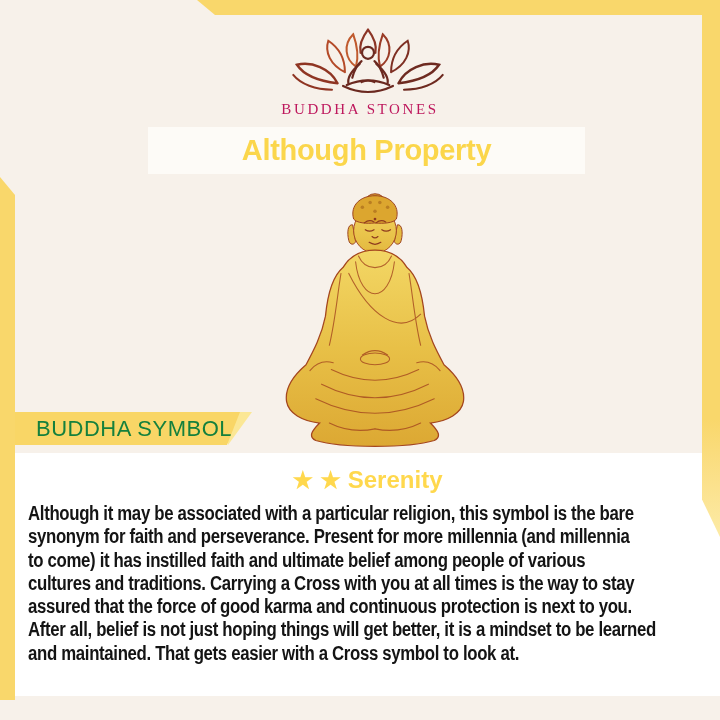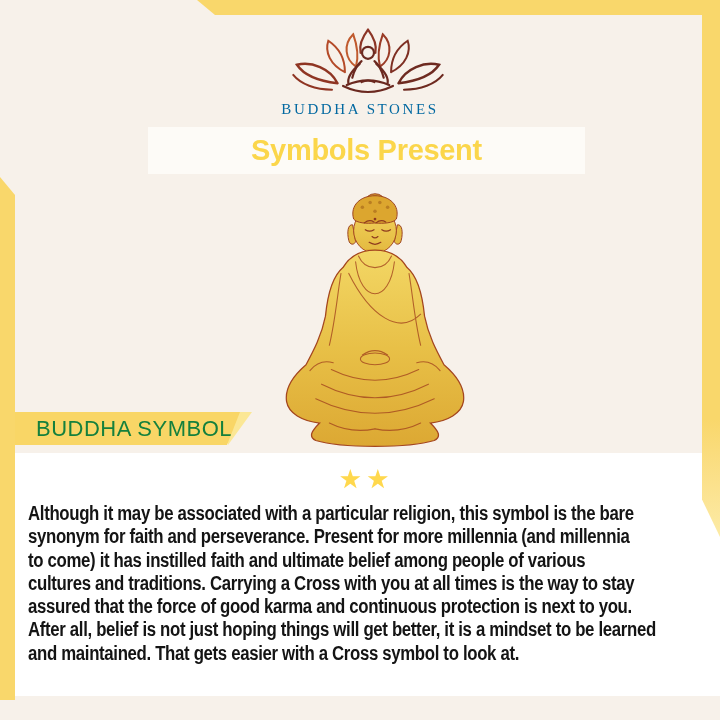--- a/index.html
+++ b/index.html
@@ -20,21 +20,21 @@
   }
   .strip-left{
     position:absolute;top:177px;left:0;width:15px;height:523px;background:#F9D76B;
     clip-path:polygon(0 0,100% 18px,100% 100%,0 100%);z-index:6;
   }
   
   .logo{position:absolute;top:26px;left:368px;transform:translateX(-50%);z-index:2;}
   .brand-name{
     position:absolute;top:101px;left:0;right:0;text-align:center;
     font-family:"Liberation Serif",serif;font-size:15px;letter-spacing:2.6px;
-    color:#0369a1;z-index:2;white-space:nowrap;
+    color:#be185d;z-index:2;white-space:nowrap;
   }
   
   .banner{
     position:absolute;left:148px;top:127px;width:437px;height:47px;background:#FDFBF7;
     display:flex;align-items:center;justify-content:center;z-index:2;
   }
   .banner-title{
     font-size:29px;font-weight:bold;color:#FBD64B;letter-spacing:-.3px;white-space:nowrap;
   }
   
@@ -98,21 +98,21 @@
       <path d="M94,41 C102,48 108,56 106,63" stroke="#6B2920" stroke-width="2.4" stroke-linecap="round"></path>
       <path d="M62,64 Q85,54 108,64" stroke="#6B2920" stroke-width="2.4" stroke-linecap="round"></path>
       <path d="M58,65 Q85,78 112,65" stroke="#6B2920" stroke-width="2.4" stroke-linecap="round"></path>
       <path d="M78,61 q7,-4 14,0" stroke="#6B2920" stroke-width="2" stroke-linecap="round"></path>
     </svg>
   </div>
 
   <div class="brand-name">BUDDHA STONES</div>
 
   <div class="banner">
-    <div class="banner-title">Symbols Present</div>
+    <div class="banner-title">Although Property</div>
   </div>
 
   <div class="buddha" aria-label="golden-buddha-statue">
     <svg width="204" height="268" viewBox="0 0 210 272" fill="none" aria-hidden="true">
       <defs>
         <linearGradient id="gold" x1="0" y1="0" x2="0" y2="1">
           <stop offset="0" stop-color="#F3D765"></stop>
           <stop offset=".5" stop-color="#E8C047"></stop>
           <stop offset="1" stop-color="#DCA833"></stop>
         </linearGradient>
@@ -185,20 +185,21 @@
   </div>
 
   <div class="white-section"></div>
 
   <div class="traits">
     <span class="trait">
       <span class="star">★</span>
     </span>
     <span class="trait">
       <span class="star">★</span>
+      <span>Serenity</span>
     </span>
   </div>
 
   <div class="description">
     <div>Although it may be associated with a particular religion, this symbol is the bare</div>
     <div>synonym for faith and perseverance. Present for more millennia (and millennia</div>
     <div>to come) it has instilled faith and ultimate belief among people of various</div>
     <div>cultures and traditions. Carrying a Cross with you at all times is the way to stay</div>
     <div>assured that the force of good karma and continuous protection is next to you.</div>
     <div>After all, belief is not just hoping things will get better, it is a mindset to be learned</div>

